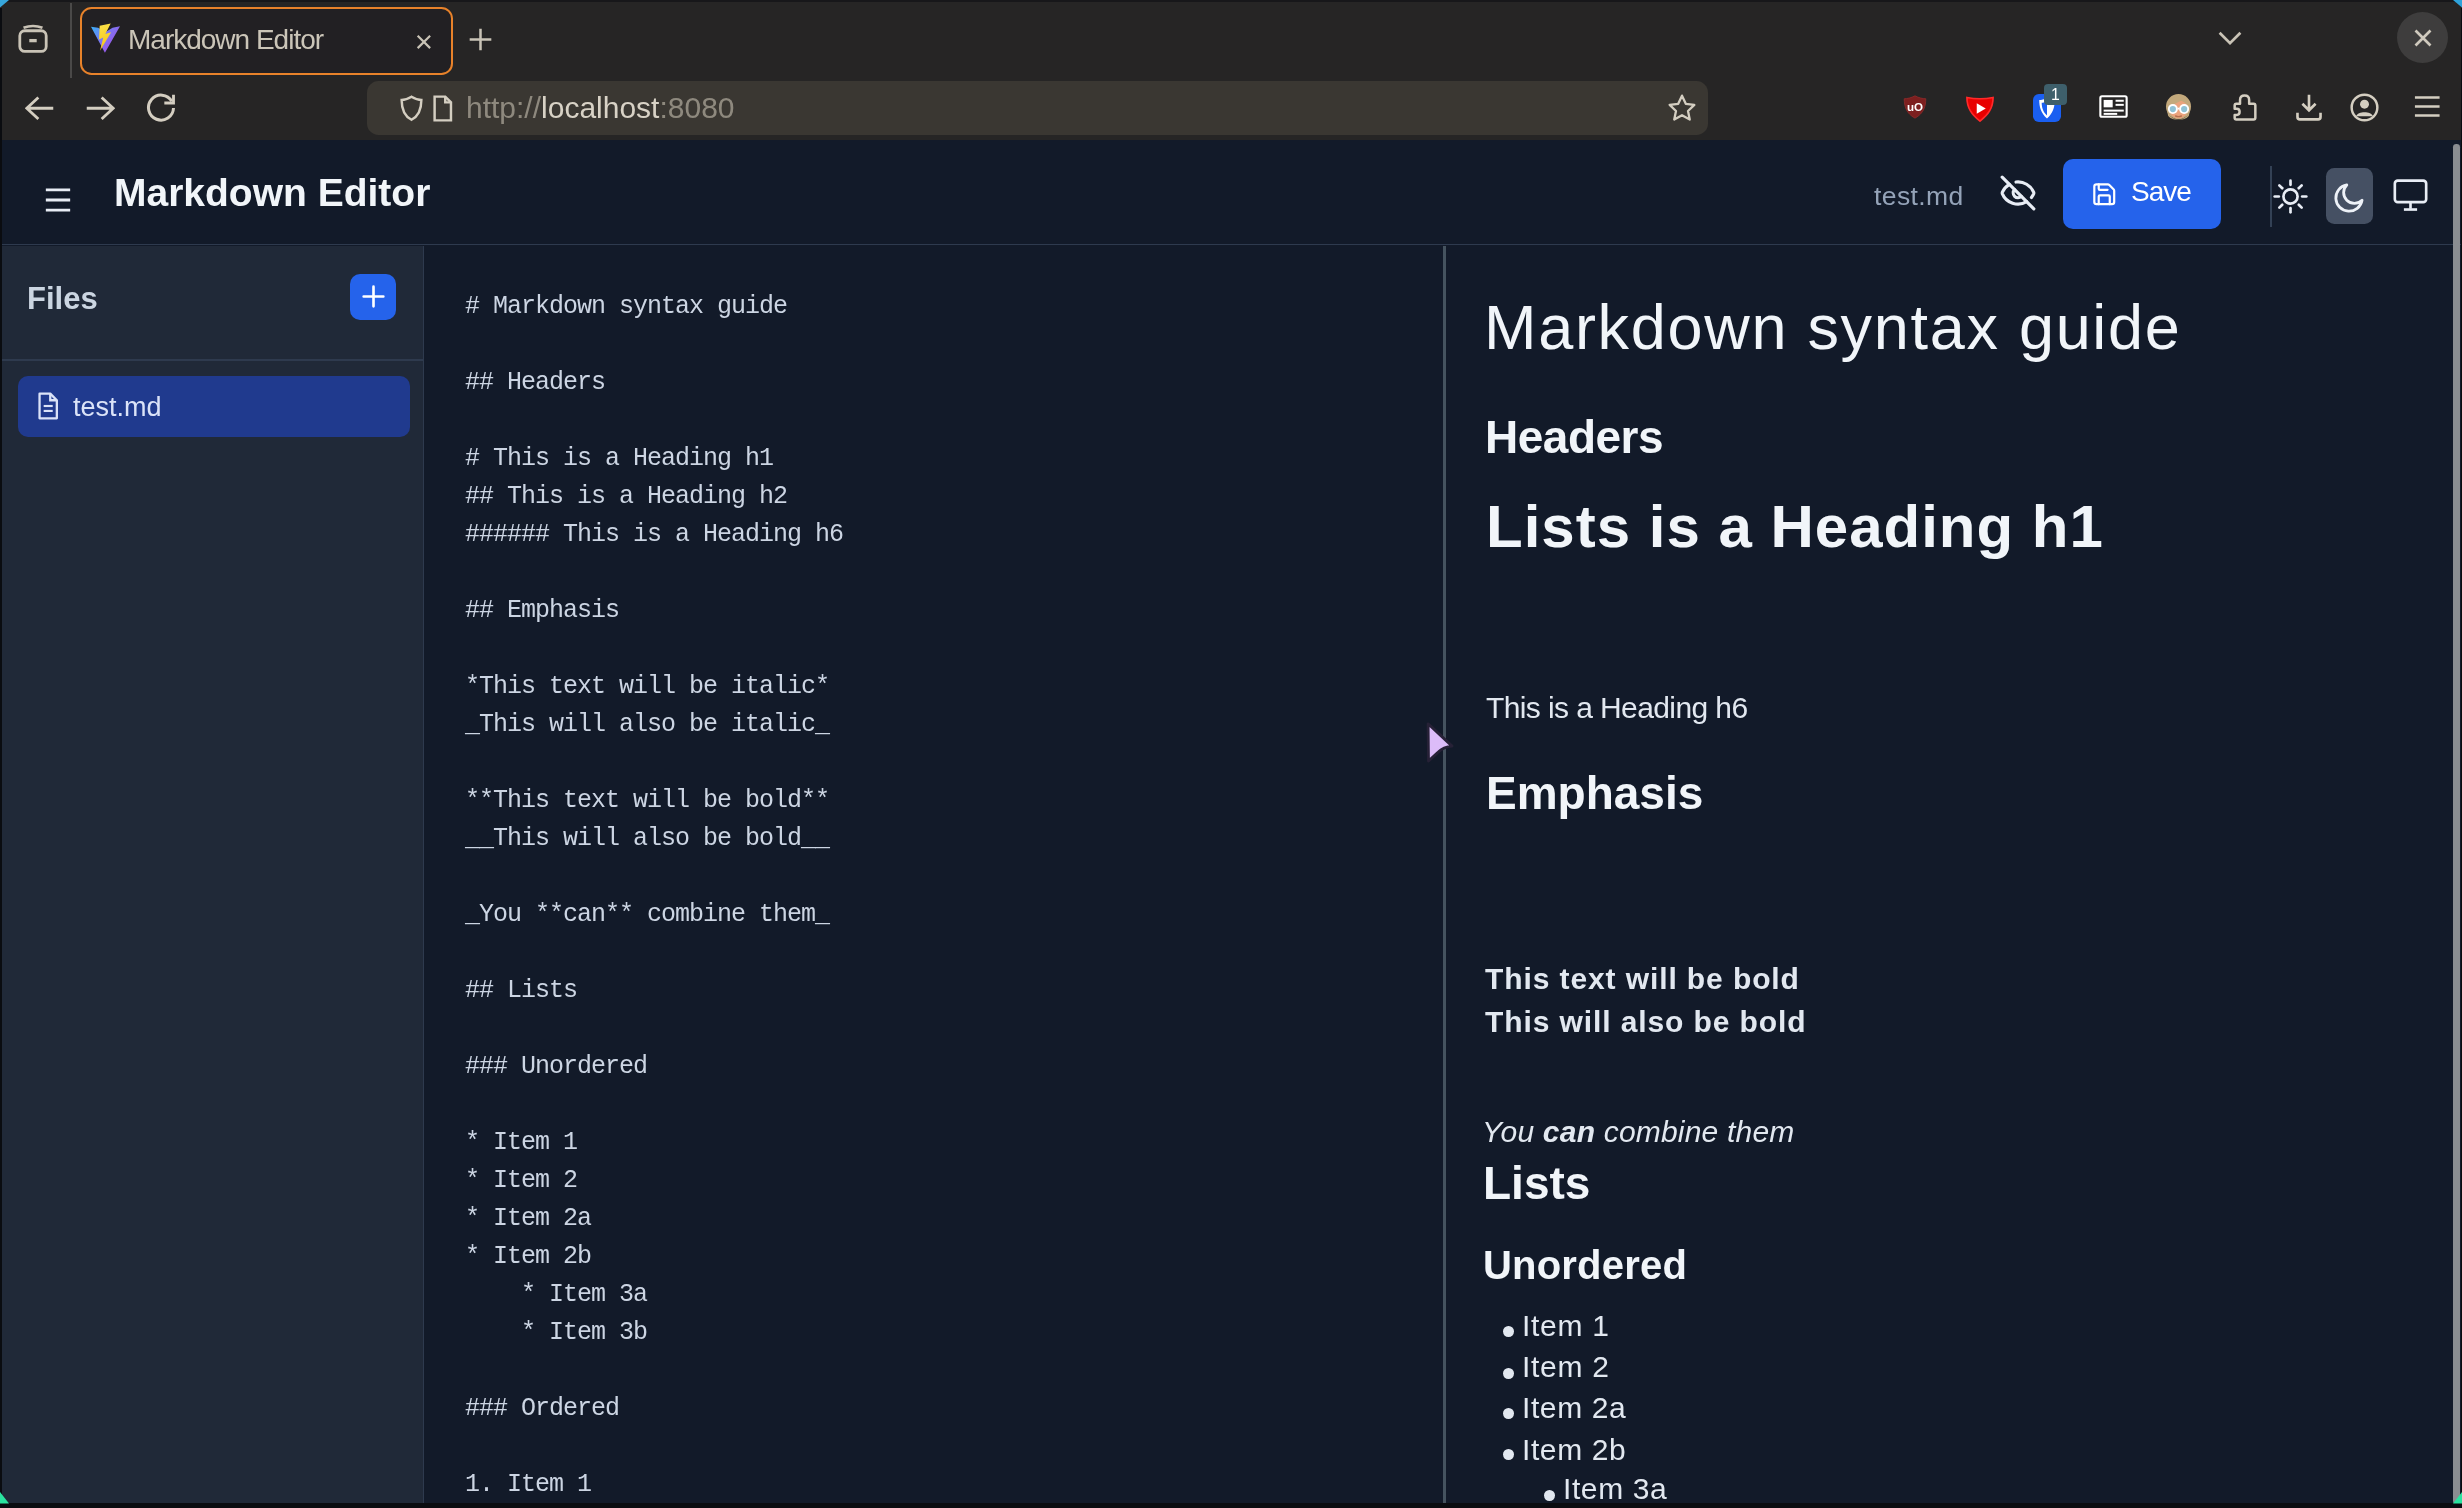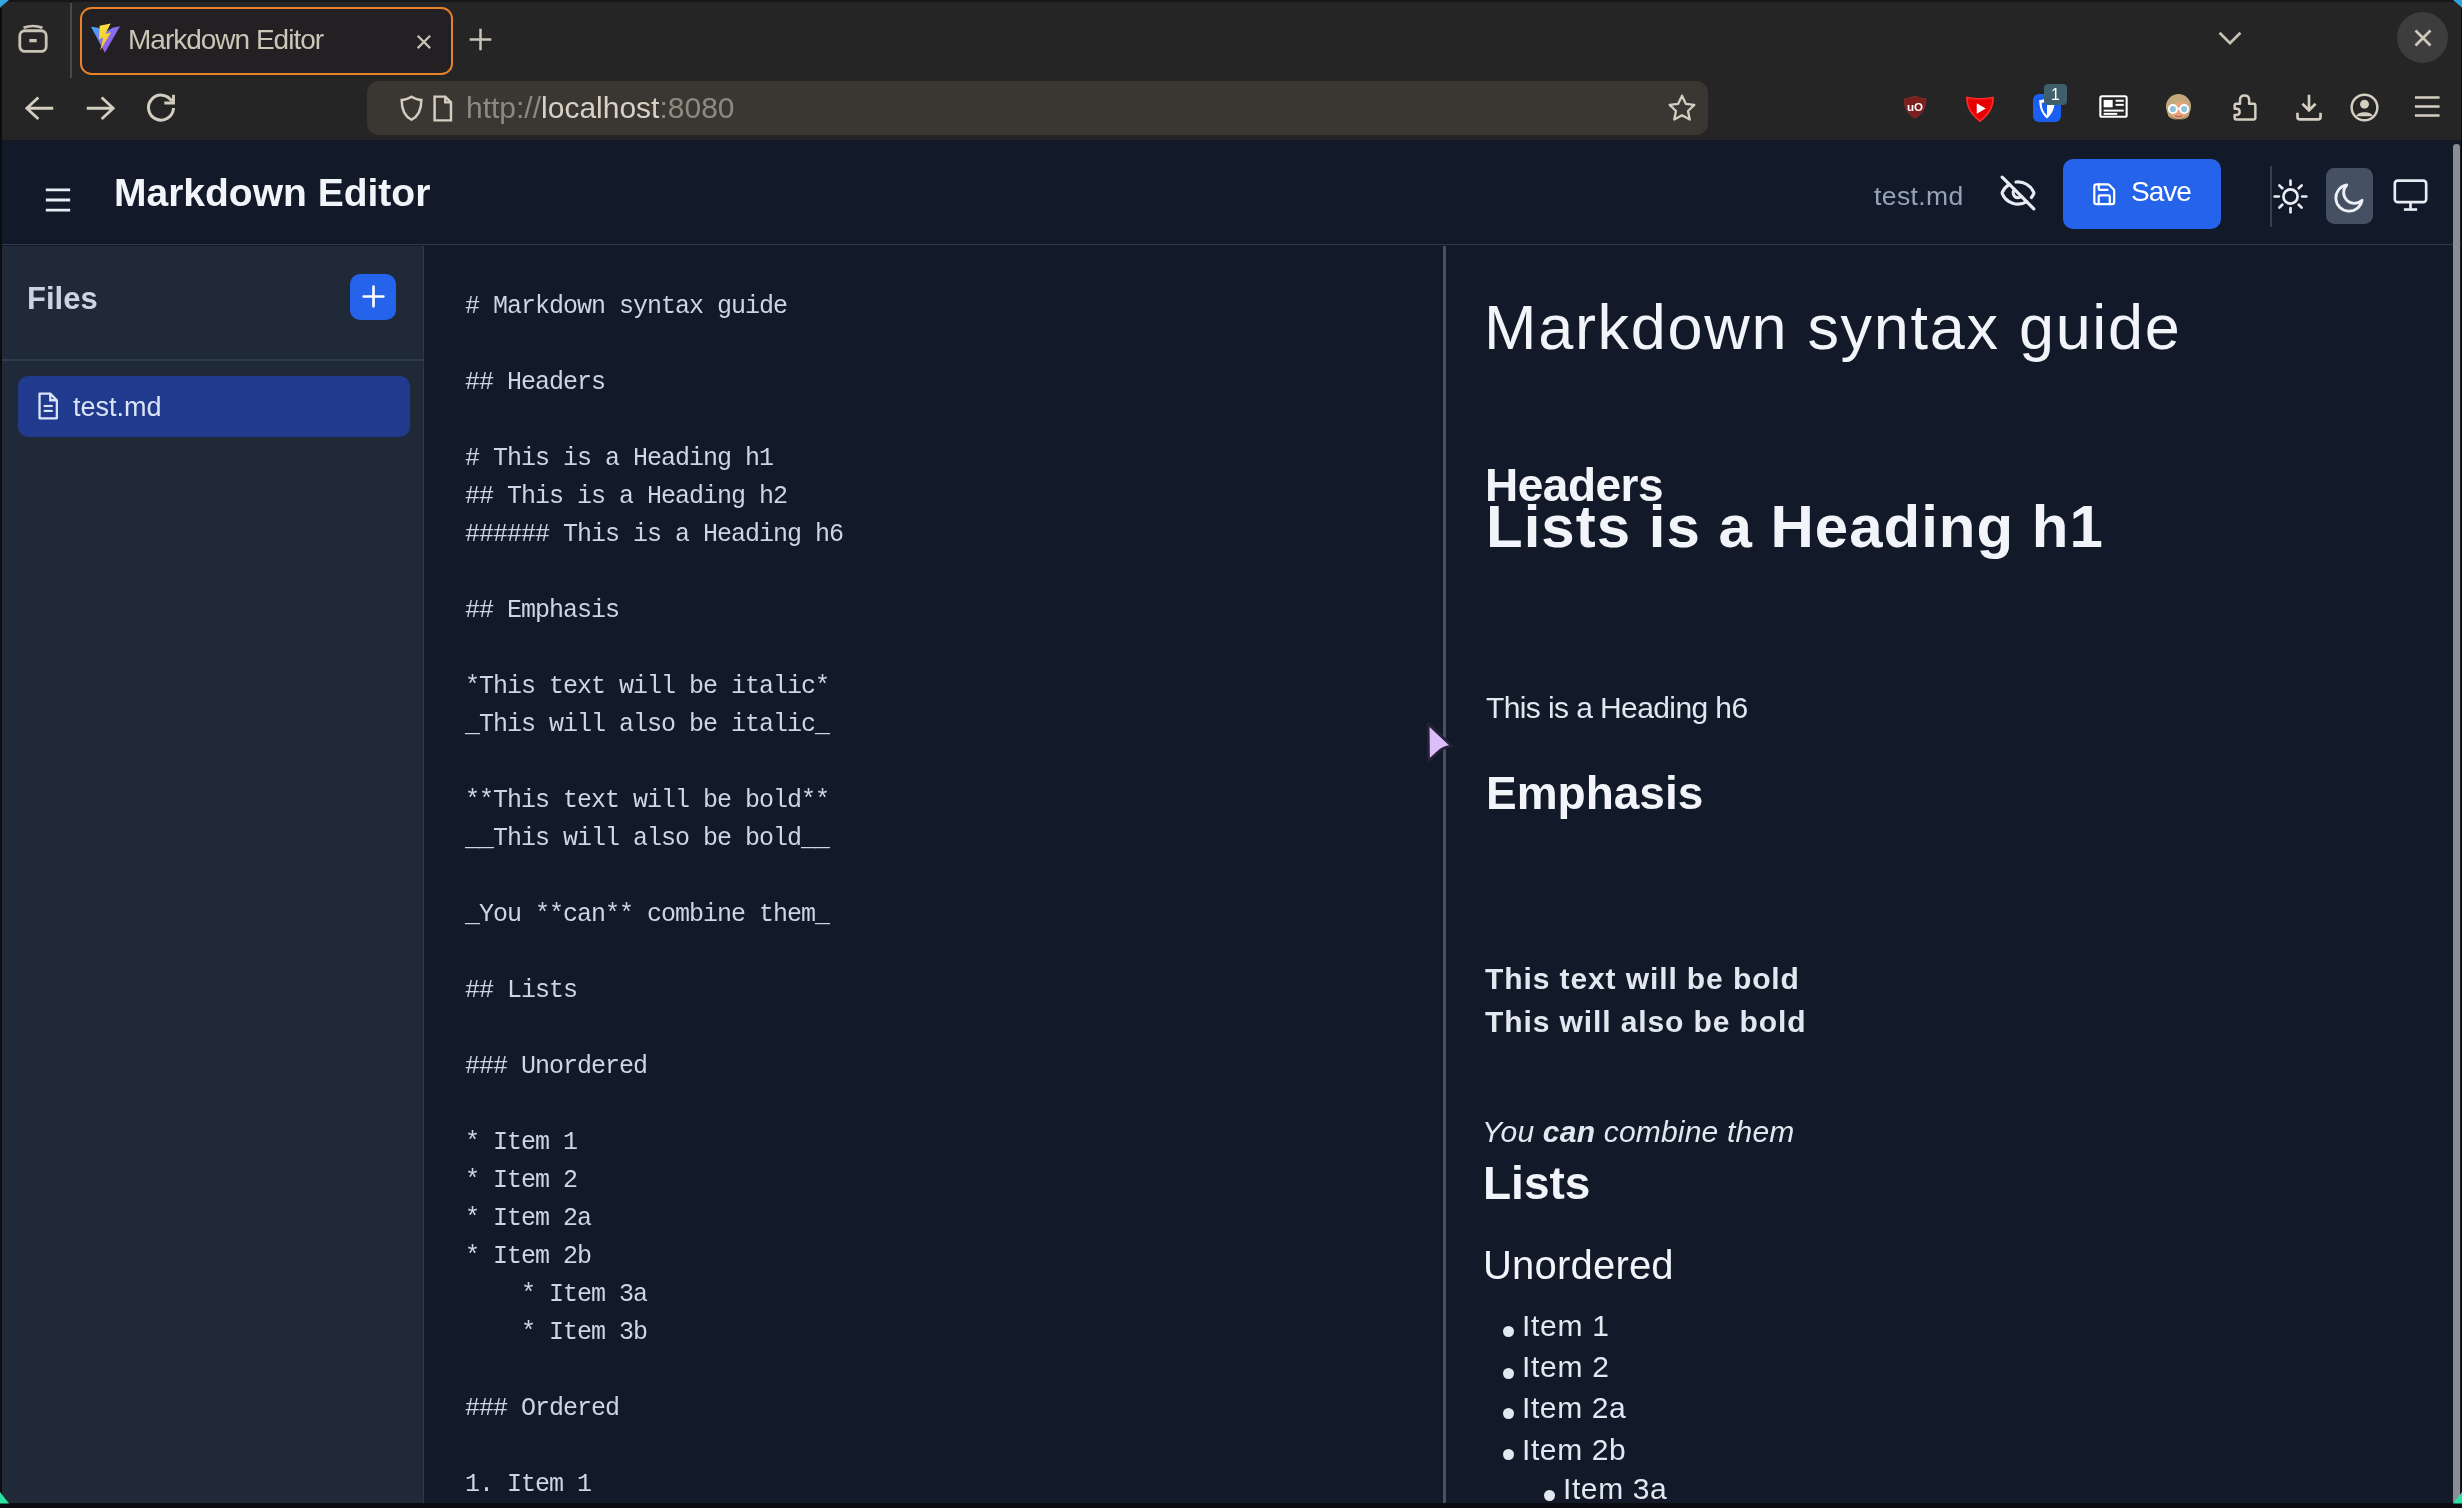--- a/index.html
+++ b/index.html
@@ -243,28 +243,28 @@
 
 ### Ordered
 
 1. Item 1
 2. Item 2</pre>
 
 <div class="abs" style="left:1443px;top:246px;width:2.5px;height:1262px;background:#45535f;"></div>
 
 <div class="abs" id="pv" style="left:1445px;top:246px;width:999px;height:1262px;overflow:hidden;">
   <div class="abs" style="left:39px;top:45px;font-size:63px;line-height:73px;font-weight:normal;letter-spacing:1.7px;color:#f1f5f9;">Markdown syntax guide</div>
-  <div class="abs" style="left:40px;top:165px;font-size:46px;line-height:53px;font-weight:bold;letter-spacing:-0.5px;color:#f1f5f9;margin-top:48px;">Headers</div>
+  <div class="abs" style="left:40px;top:165px;font-size:46px;line-height:53px;font-weight:bold;letter-spacing:-0.5px;color:#f1f5f9;">Headers</div>
   <div class="abs" style="left:41px;top:246px;font-size:60px;line-height:69px;font-weight:bold;letter-spacing:1px;color:#f1f5f9;">Lists is a Heading h1</div>
   <div class="abs" style="left:41px;top:444px;font-size:30px;line-height:35px;letter-spacing:-0.6px;color:#e2e8f0;">This is a Heading h6</div>
   <div class="abs" style="left:41px;top:521px;font-size:46px;line-height:53px;font-weight:bold;color:#f1f5f9;">Emphasis</div>
   <div class="abs" style="left:40px;top:711px;font-size:30px;line-height:43px;letter-spacing:0.9px;font-weight:bold;color:#e2e8f0;">This text will be bold<br>This will also be bold</div>
   <div class="abs" style="left:37px;top:868px;font-size:30px;line-height:35px;letter-spacing:0.2px;font-style:italic;color:#e2e8f0;">You <b>can</b> combine them</div>
   <div class="abs" style="left:38px;top:911px;font-size:46px;line-height:53px;font-weight:bold;color:#f1f5f9;">Lists</div>
-  <div class="abs" style="left:38px;top:996px;font-size:40px;line-height:46px;letter-spacing:0.2px;font-weight:normal;color:#f1f5f9;text-align:right;">Unordered</div>
+  <div class="abs" style="left:38px;top:996px;font-size:40px;line-height:46px;letter-spacing:0.2px;font-weight:bold;color:#f1f5f9;text-align:right;">Unordered</div>
   <div class="abs" style="left:77px;top:1062px;font-size:30px;line-height:35px;letter-spacing:0.7px;color:#e2e8f0;">Item 1</div>
   <div class="abs" style="left:77px;top:1103px;font-size:30px;line-height:35px;letter-spacing:0.7px;color:#e2e8f0;">Item 2</div>
   <div class="abs" style="left:77px;top:1144px;font-size:30px;line-height:35px;letter-spacing:0.6px;color:#e2e8f0;">Item 2a</div>
   <div class="abs" style="left:77px;top:1186px;font-size:30px;line-height:35px;letter-spacing:0.6px;color:#e2e8f0;">Item 2b</div>
   <div class="abs" style="left:118px;top:1225px;font-size:30px;line-height:35px;letter-spacing:0.6px;color:#e2e8f0;">Item 3a</div>
   <div class="abs" style="left:58px;top:1080px;width:10.8px;height:10.8px;border-radius:50%;background:#e2e8f0;"></div>
   <div class="abs" style="left:58px;top:1122px;width:10.8px;height:10.8px;border-radius:50%;background:#e2e8f0;"></div>
   <div class="abs" style="left:58px;top:1162px;width:10.8px;height:10.8px;border-radius:50%;background:#e2e8f0;"></div>
   <div class="abs" style="left:58px;top:1203px;width:10.8px;height:10.8px;border-radius:50%;background:#e2e8f0;"></div>
   <div class="abs" style="left:99px;top:1244px;width:10.8px;height:10.8px;border-radius:50%;background:#e2e8f0;"></div>

